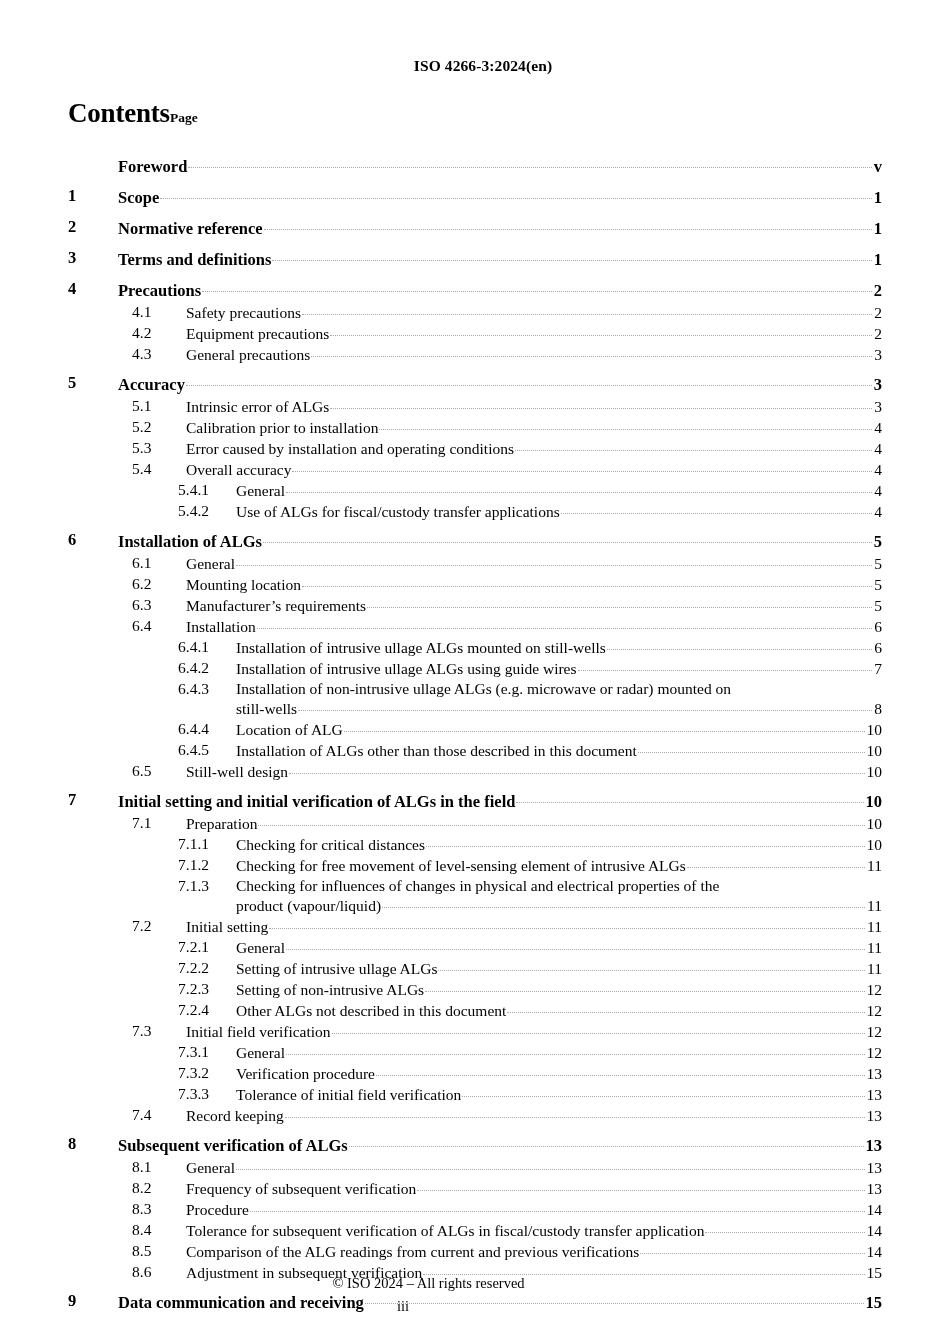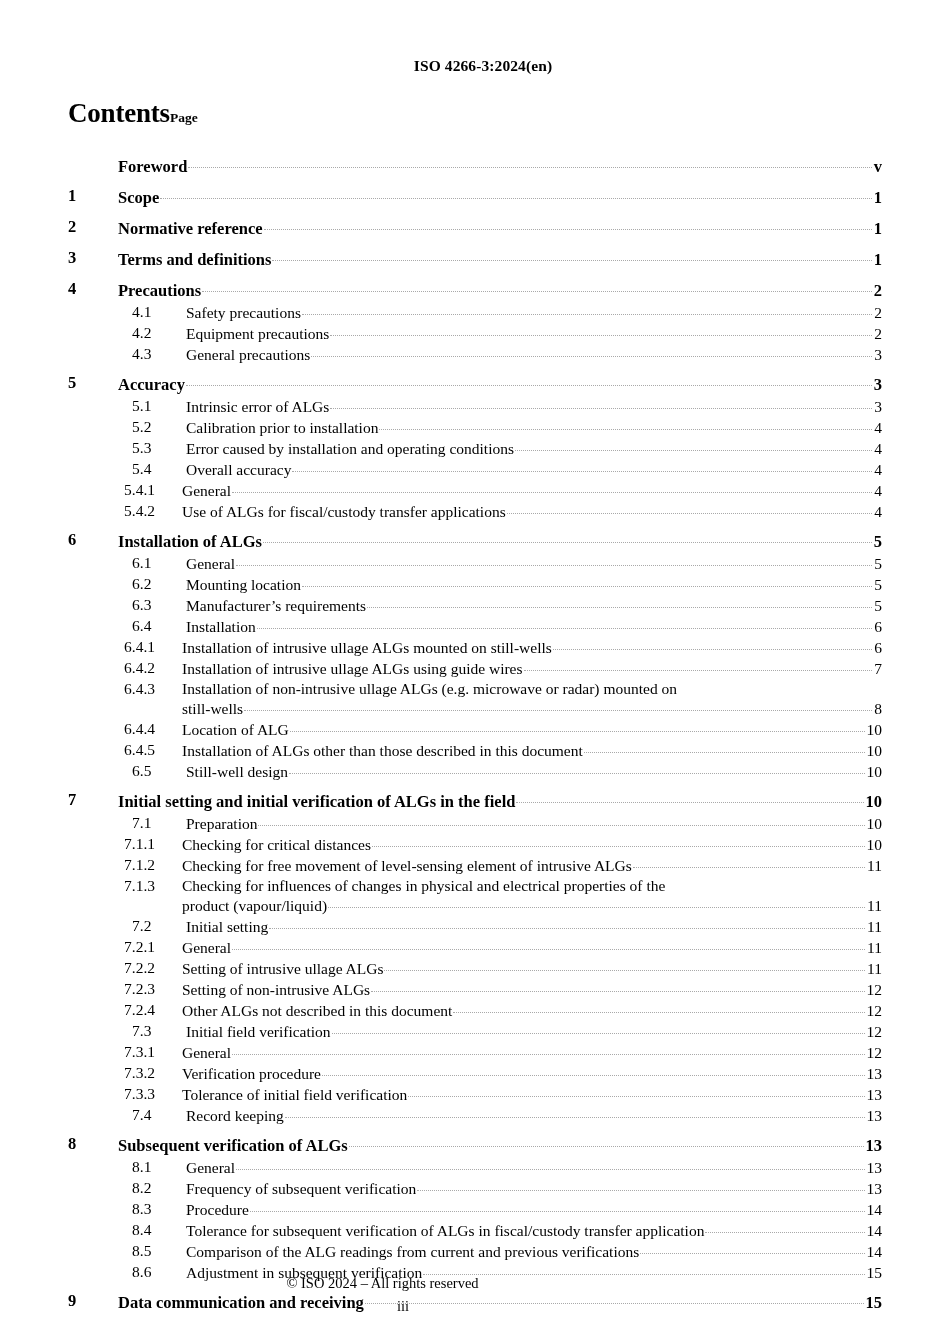--- a/index.html
+++ b/index.html
@@ -68,21 +68,21 @@
   .lvl2 { margin-top: 1.5px; font-weight: normal; font-size: 15.5px; line-height: 19px; }
   .lvl3 { margin-top: 1.5px; font-weight: normal; font-size: 15.5px; line-height: 19px; }
 
   
   .num {
     flex: 0 0 auto;
     white-space: nowrap;
   }
   .lvl1 > .num { width: 50px; margin-left: 0px; }
   .lvl2 > .num { width: 54px; margin-left: 64px; }
-  .lvl3 > .num { width: 58px; margin-left: 56px; }
+  .lvl3 > .num { width: 58px; margin-left: 110px; }
 
   
   .title-wrap {
     flex: 1 1 auto;
     min-width: 0;
     display: block;
   }
   .leader-row {
     display: flex;
     align-items: baseline;
@@ -120,20 +120,21 @@
   }
 
   
   .footer-copy {
     position: absolute;
     top: 1275px;
     left: 0;
     width: 765px;
     text-align: center;
     font-size: 14.5px;
+    padding-left: 46px;
   }
   .footer-page {
     position: absolute;
     top: 1298px;
     left: 0;
     width: 806px;
     text-align: center;
     font-size: 14.5px;
   }
 </style>

